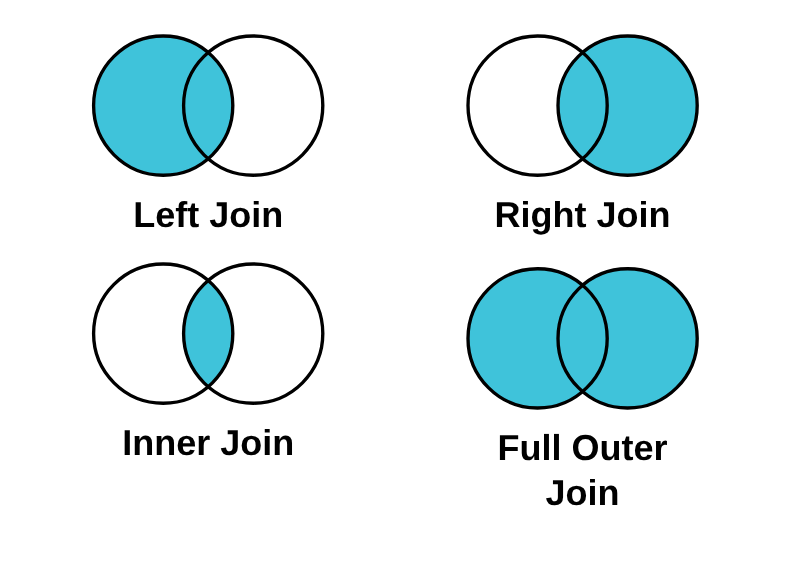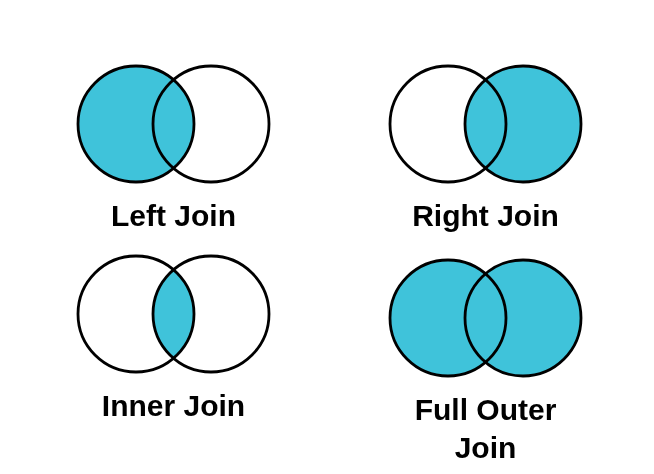--- a/index.html
+++ b/index.html
@@ -10,21 +10,21 @@
     width: 654px;
     height: 474px;
     background: #ffffff;
     font-family: "Liberation Sans", sans-serif;
     overflow: hidden;
   }
   .venn-grid {
     display: grid;
     grid-template-columns: 327px 327px;
     grid-template-rows: 190px auto;
-    padding-top: 61px;
+    padding-top: 25px;
     box-sizing: border-box;
   }
   .venn-cell {
     display: flex;
     flex-direction: column;
     align-items: center;
   }
   .col-left  { transform: translateX(10px); }
   .col-right { transform: translateX(-5px); }
   .venn-svg {

